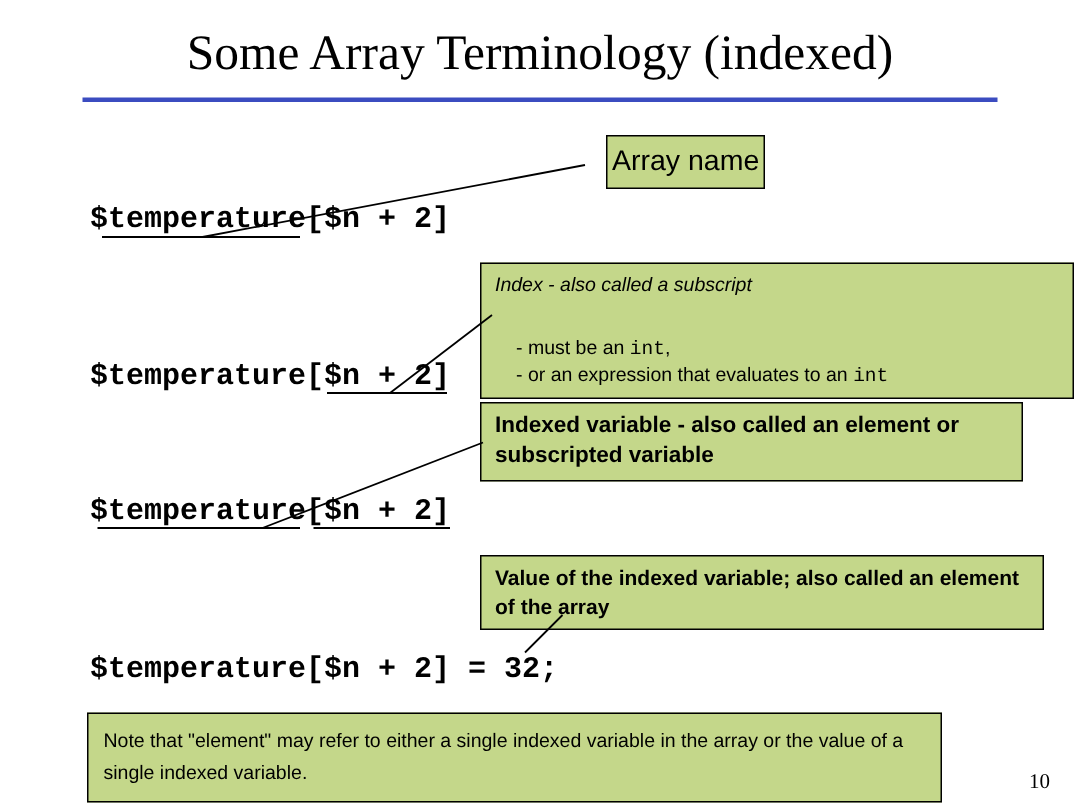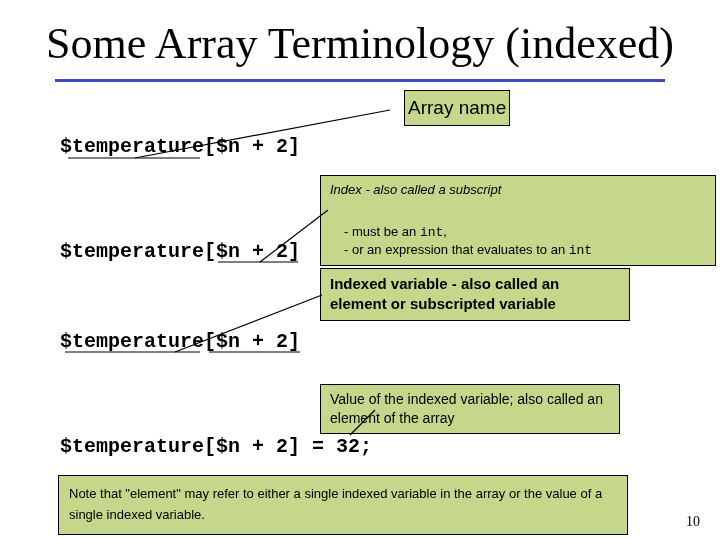--- a/index.html
+++ b/index.html
@@ -5,21 +5,21 @@
   * { margin: 0; padding: 0; box-sizing: border-box; }
   body {
     width: 720px;
     height: 540px;
     background: #ffffff;
     font-family: "Times New Roman", serif;
     position: relative;
     overflow: hidden;
   }
   .title {
-    font-size: 44px;
+    font-size: 33px;
     text-align: center;
     padding-top: 18px;
     padding-bottom: 10px;
     color: #000;
   }
   .title-underline {
     border-top: 3px solid #3b4cc0;
     margin: 0 55px 0 55px;
   }
   .code-line {
@@ -84,25 +84,25 @@
 <div class="annotation-box" style="left:320px; top:175px; width:396px;">
   <div style="font-style:italic;"><span>Index - also called a subscript</span></div>
   <div style="padding-left:14px;margin-top:24px;">
     <span>- must be an </span><span class="code-inline">int</span><span>,</span>
   </div>
   <div style="padding-left:14px;">
     <span>- or an expression that evaluates to an </span><span class="code-inline">int</span>
   </div>
 </div>
 
-<div class="annotation-box" style="left:320px; top:268px; width:310px; font-size:15px; font-weight:bold;">Indexed variable - also called an element or subscripted variable</div>
+<div class="annotation-box" style="left:320px; top:268px; width:362px; font-size:15px; font-weight:bold;">Indexed variable - also called an element or subscripted variable</div>
 
 <div class="code-line" style="left:60px; top:330px;">$temperature[$n + 2]</div>
 
-<div class="annotation-box" style="left:320px; top:384px; width:300px; font-size:14px;">Value of the indexed variable;  also called an element of the array</div>
+<div class="annotation-box" style="left:320px; top:370px; width:376px; font-size:14px;font-weight:bold;">Value of the indexed variable;  also called an element of the array</div>
 
 <div class="code-line" style="left:60px; top:435px;">$temperature[$n + 2] = 32;</div>
 
 <div class="note-box" style="left:58px; top:475px; width:570px;">Note that "element" may refer to either a single indexed variable in the array or the value of a single indexed variable.</div>
 
 <div class="page-num">10</div>
 
 <svg class="connectors">
 
   <line x1="68" y1="158" x2="200" y2="158" stroke="#000" stroke-width="1.2"></line>

